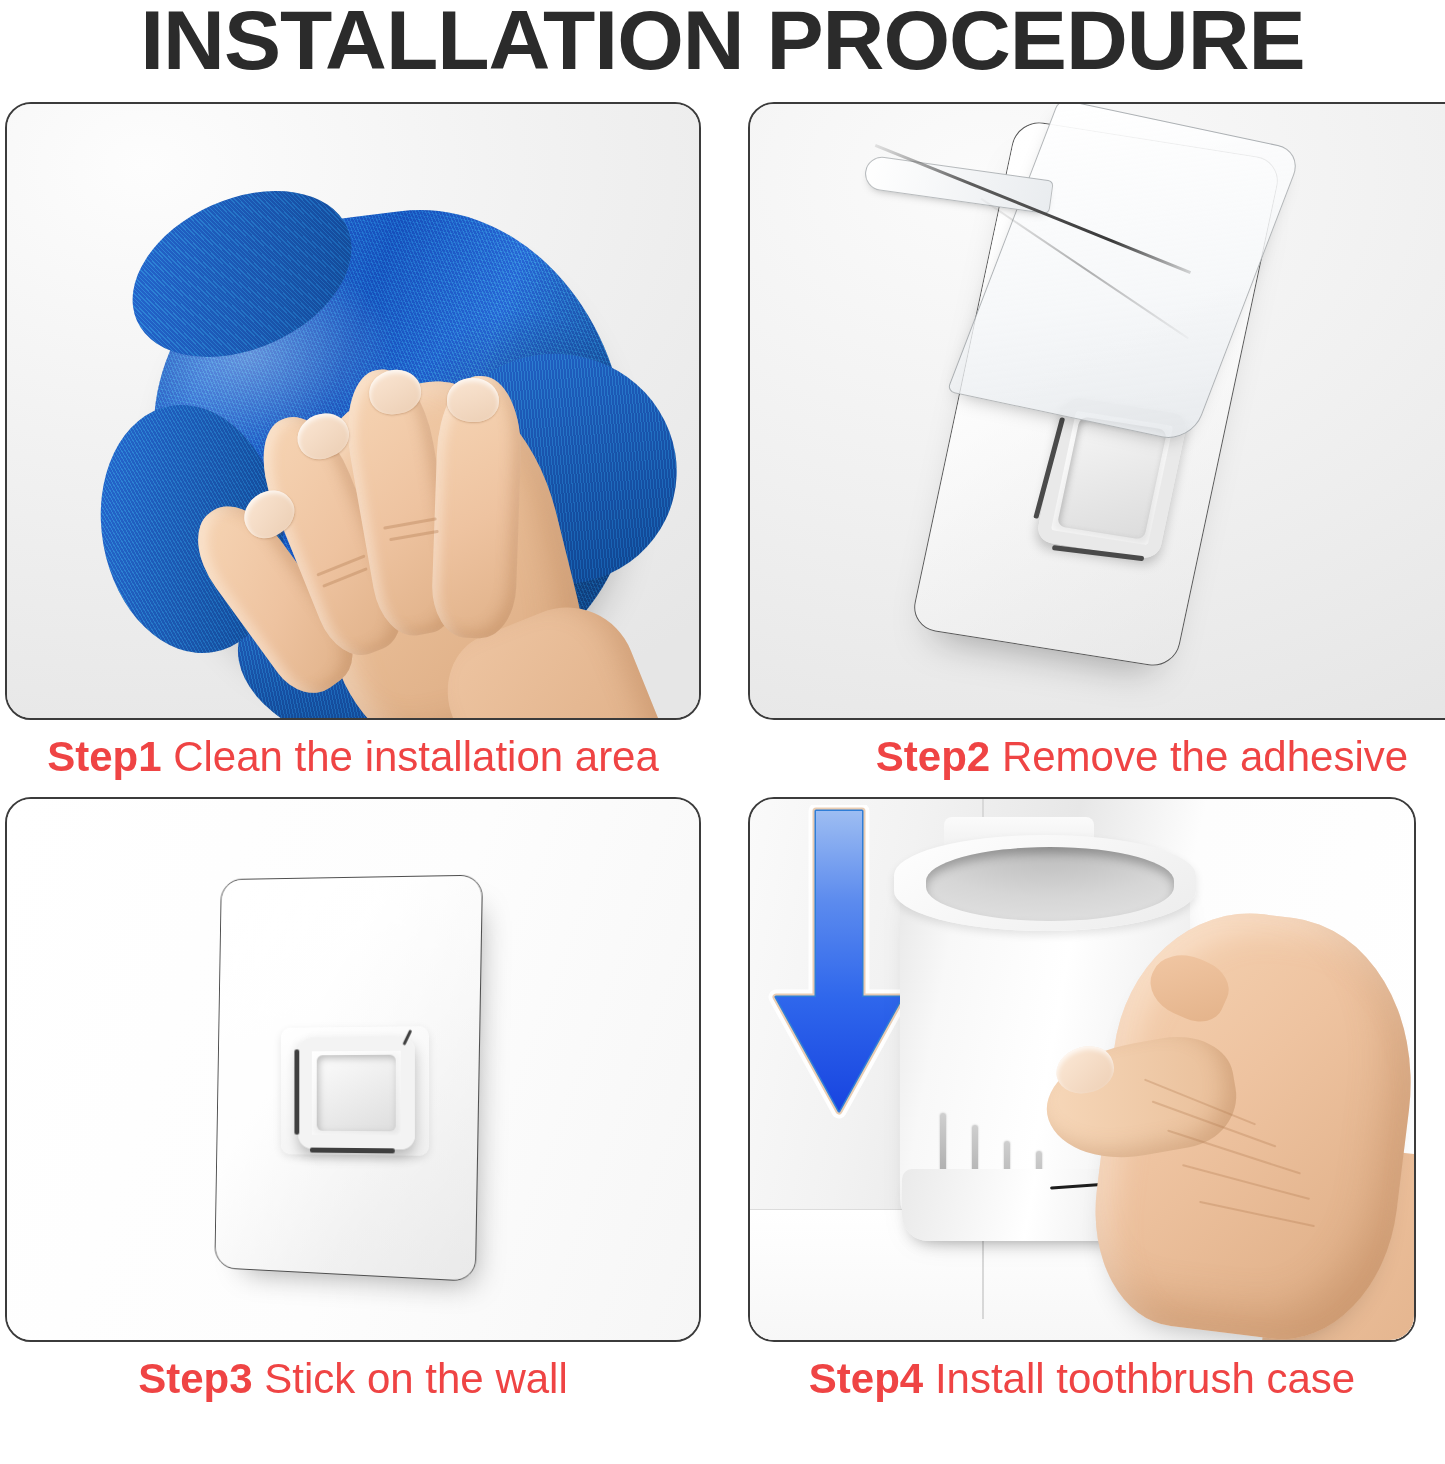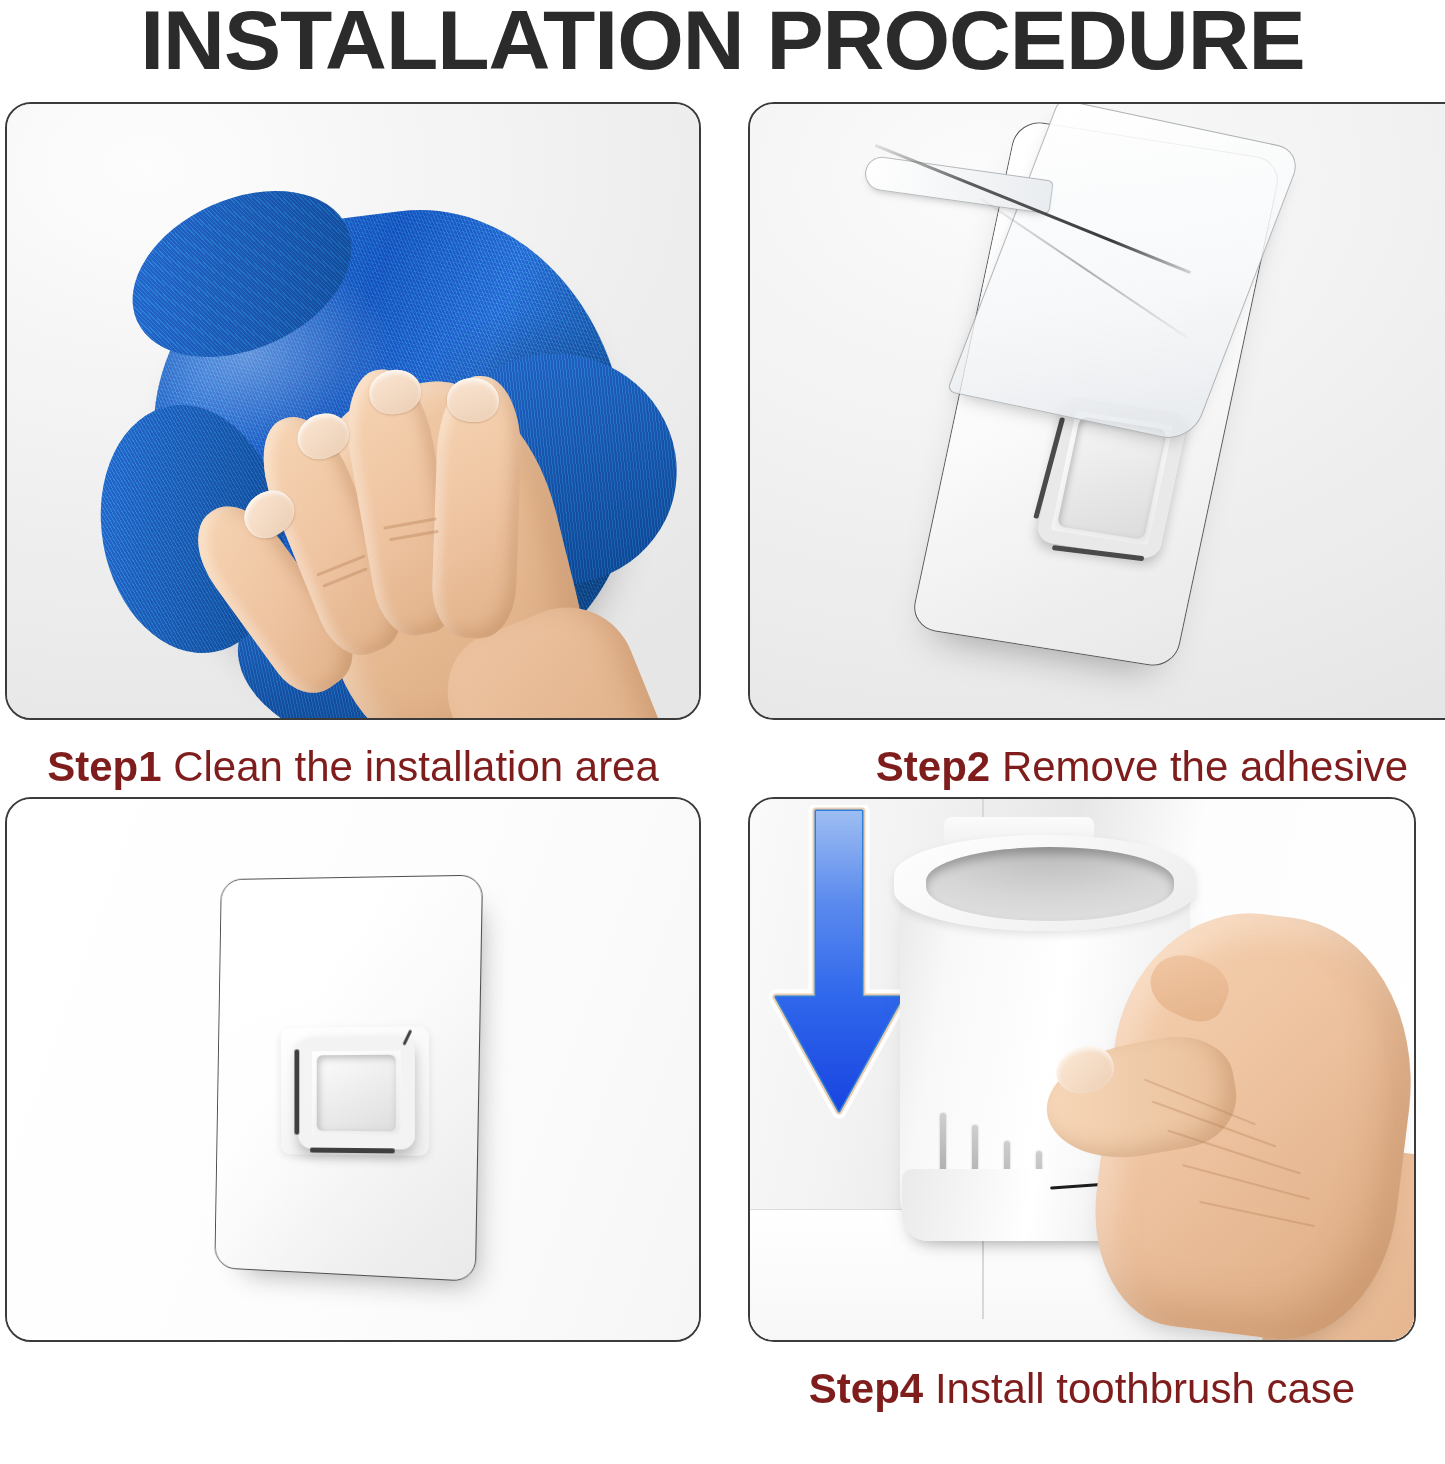--- a/index.html
+++ b/index.html
@@ -36,25 +36,25 @@
 
   .frame {
     position:absolute; left:0; top:0; right:0;
     height:calc(100% - 72px);
     border:2px solid #3b3b3b;
     border-radius:26px;
     overflow:hidden;
     background:#ededed;
   }
   .caption {
-    position:absolute; left:0; bottom:2px; width:100%;
+    position:absolute; left:0; bottom:12px; width:100%;
     text-align:center;
     font-size:42px;
     line-height:46px;
-    color:#7f1d1d;
+    color:#ef4444;
     white-space:nowrap;
   }
   .caption .num { font-weight:700; }
   .caption .txt { font-weight:400; }
 
   
   .p1bg { position:absolute; inset:0;
     background:
       radial-gradient(120% 100% at 20% 10%, #fdfdfd 0%, #f2f2f2 45%, #e6e6e6 100%);
   }
@@ -438,20 +438,23 @@
         <div class="p3bg"></div>
         <div class="pad3"></div>
         <div class="hookplate3"></div>
         <div class="hook3">
           <div class="ring"></div>
           <div class="inner"></div>
           <div class="edge e1"></div>
           <div class="edge e2"></div>
           <div class="edge e3"></div>
         </div>
+      </div>
+      <div class="caption">
+        <span class="num">Step3</span><span class="txt"> Stick on the wall</span>
       </div>
     </div>
 
     <div class="card c4">
       <div class="frame">
         <div class="p4bg"></div>
         <div class="wall-edge"></div>
 
         <div class="arrow4">
           <svg width="150" height="330" viewBox="0 0 150 330" xmlns="http://www.w3.org/2000/svg">

